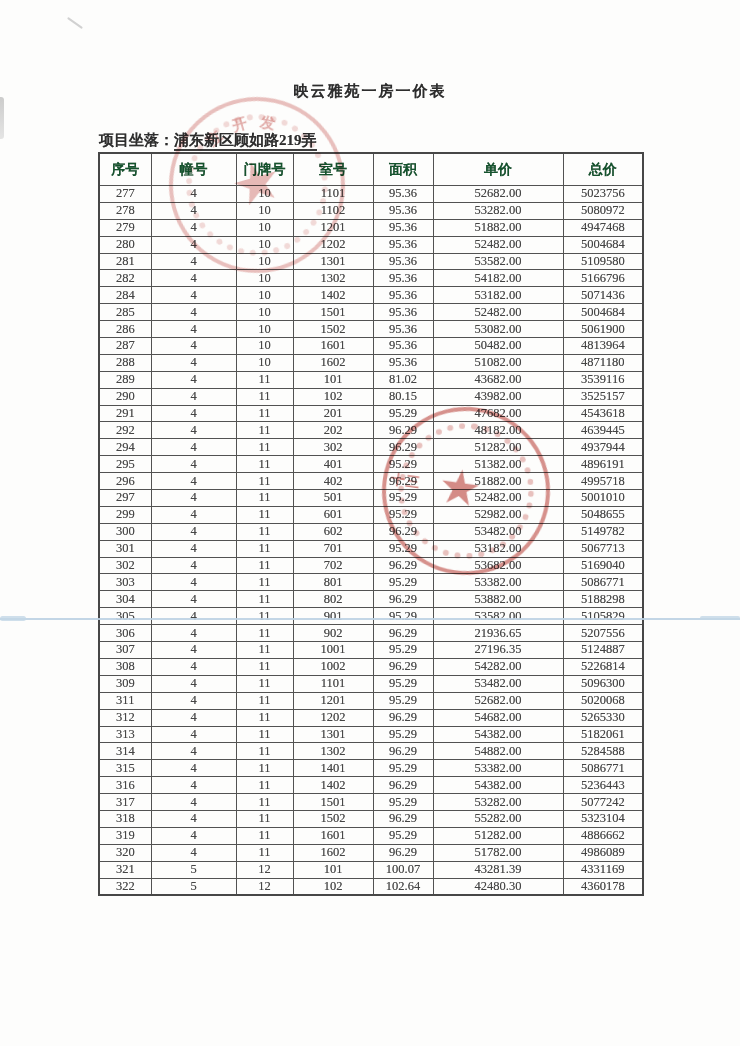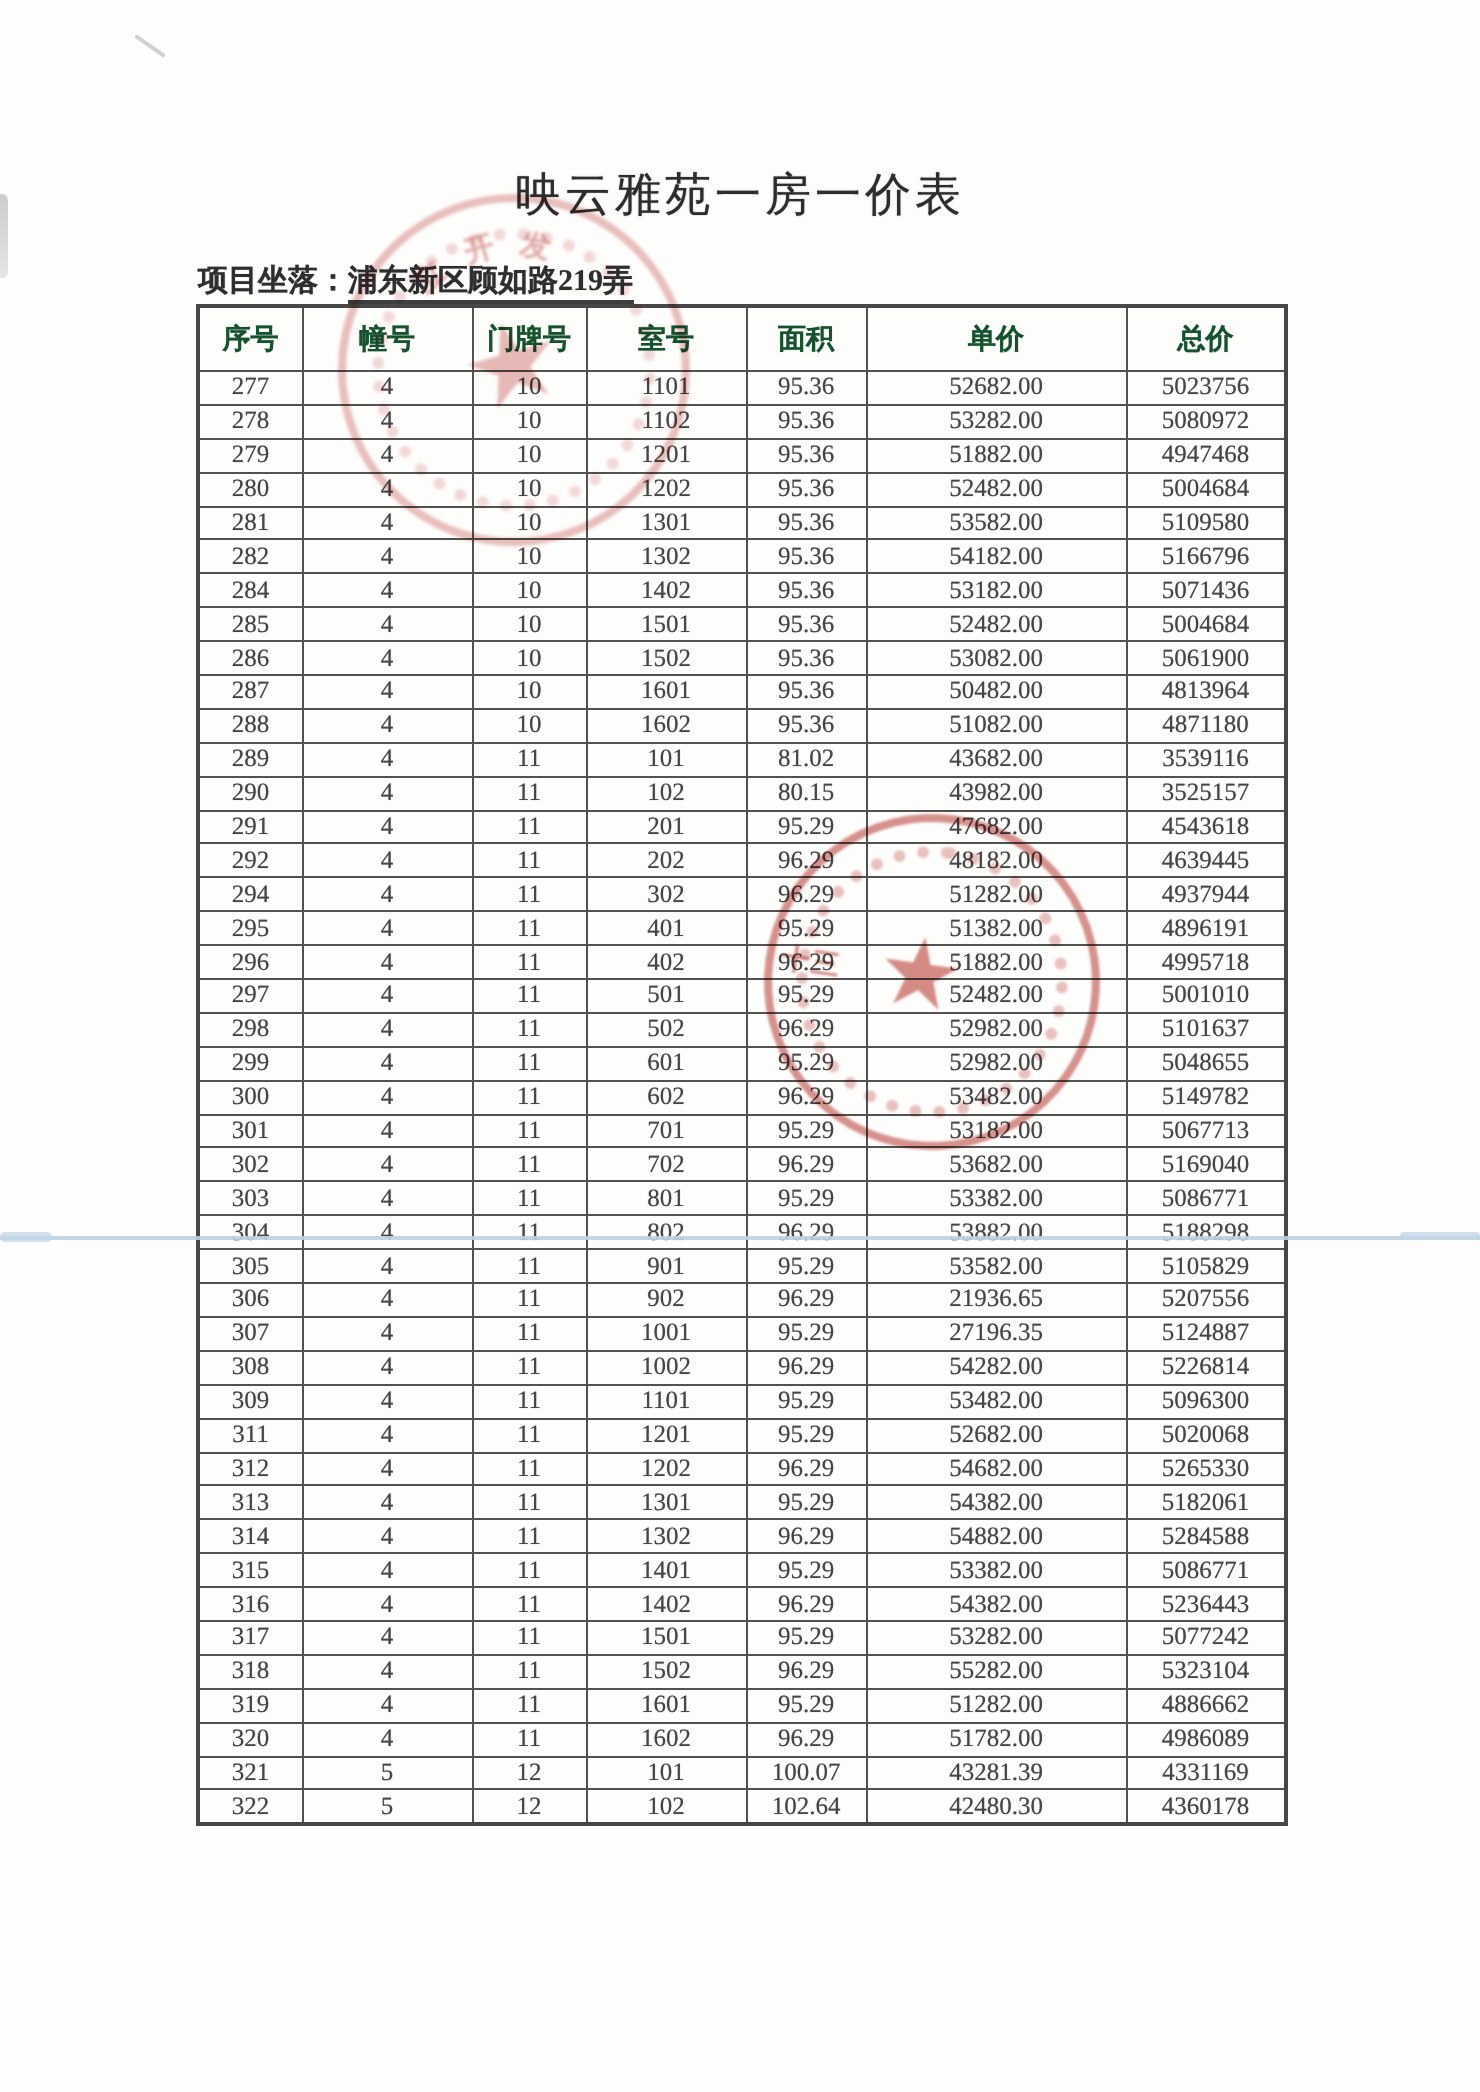--- a/index.html
+++ b/index.html
@@ -2,21 +2,21 @@
 <html><head>
 <meta charset="utf-8">
 <style>
   html,body{margin:0;padding:0;background:#ffffff;}
   .page{
     position:relative;width:740px;height:1046px;background:#fdfdfc;overflow:hidden;
     font-family:"Liberation Serif","DejaVu Serif",serif;color:#3f3f3f;
   }
   .title{
     position:absolute;top:82px;left:0;width:100%;text-align:center;
-    font-size:23px;font-weight:normal;letter-spacing:2px;color:#2d2d2d;
+    font-size:15px;font-weight:bold;letter-spacing:2px;color:#2d2d2d;
     text-shadow:0 0 .6px rgba(50,50,50,.6);
   }
   .location{
     position:absolute;top:131px;left:99px;font-size:15px;font-weight:bold;color:#2e2e2e;
     text-shadow:0 0 .5px rgba(50,50,50,.5);white-space:nowrap;
   }
   .location .addr{border-bottom:2px solid #3e3e3e;padding-bottom:1px;}
   table.price{
     position:absolute;left:98px;top:152px;width:544px;
     border-collapse:collapse;table-layout:fixed;
@@ -272,29 +272,20 @@
         <tr>
           <td>297</td>
           <td>4</td>
           <td>11</td>
           <td>501</td>
           <td>95.29</td>
           <td>52482.00</td>
           <td>5001010</td>
         </tr>
         <tr>
-          <td>298</td>
-          <td>4</td>
-          <td>11</td>
-          <td>502</td>
-          <td>96.29</td>
-          <td>52982.00</td>
-          <td>5101637</td>
-        </tr>
-        <tr>
           <td>299</td>
           <td>4</td>
           <td>11</td>
           <td>601</td>
           <td>95.29</td>
           <td>52982.00</td>
           <td>5048655</td>
         </tr>
         <tr>
           <td>300</td>

